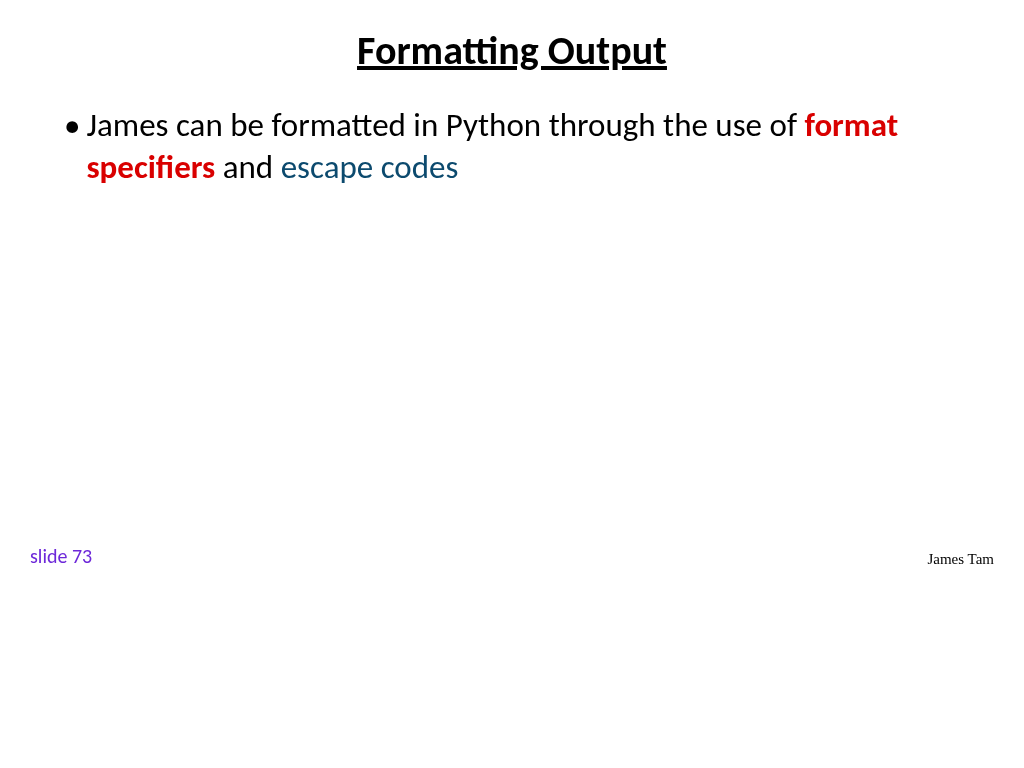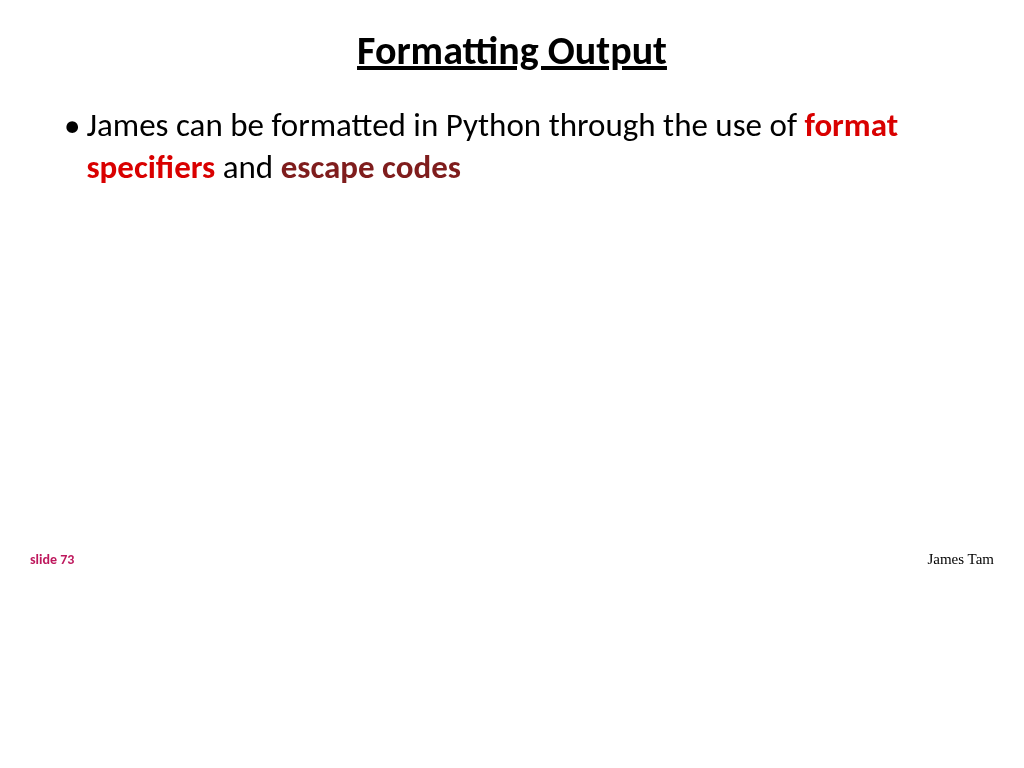--- a/index.html
+++ b/index.html
@@ -40,28 +40,27 @@
     display: flex;
   }
   .bullet-mark {
     flex: 0 0 auto;
     padding-right: 6px;
   }
   .bullet-text {
     flex: 1 1 auto;
   }
   .red  { color: #d90000; font-weight: 700; }
-  .green{ color: #7f1d1d; font-weight: 700; }
+  .green{ color: #0c4a6e; font-weight: 400; }
   .footer-left {
     position: absolute;
     left: 30px;
     bottom: 28px;
-    font-size: 14px;
-    color: #be185d;
-    font-weight: bold;
+    font-size: 20px;
+    color: #6d28d9;
   }
   .footer-right {
     position: absolute;
     right: 30px;
     bottom: 28px;
     font-size: 15px;
     font-family: "Times New Roman", Times, serif;
     color: #000000;
     text-align: center;
   }

